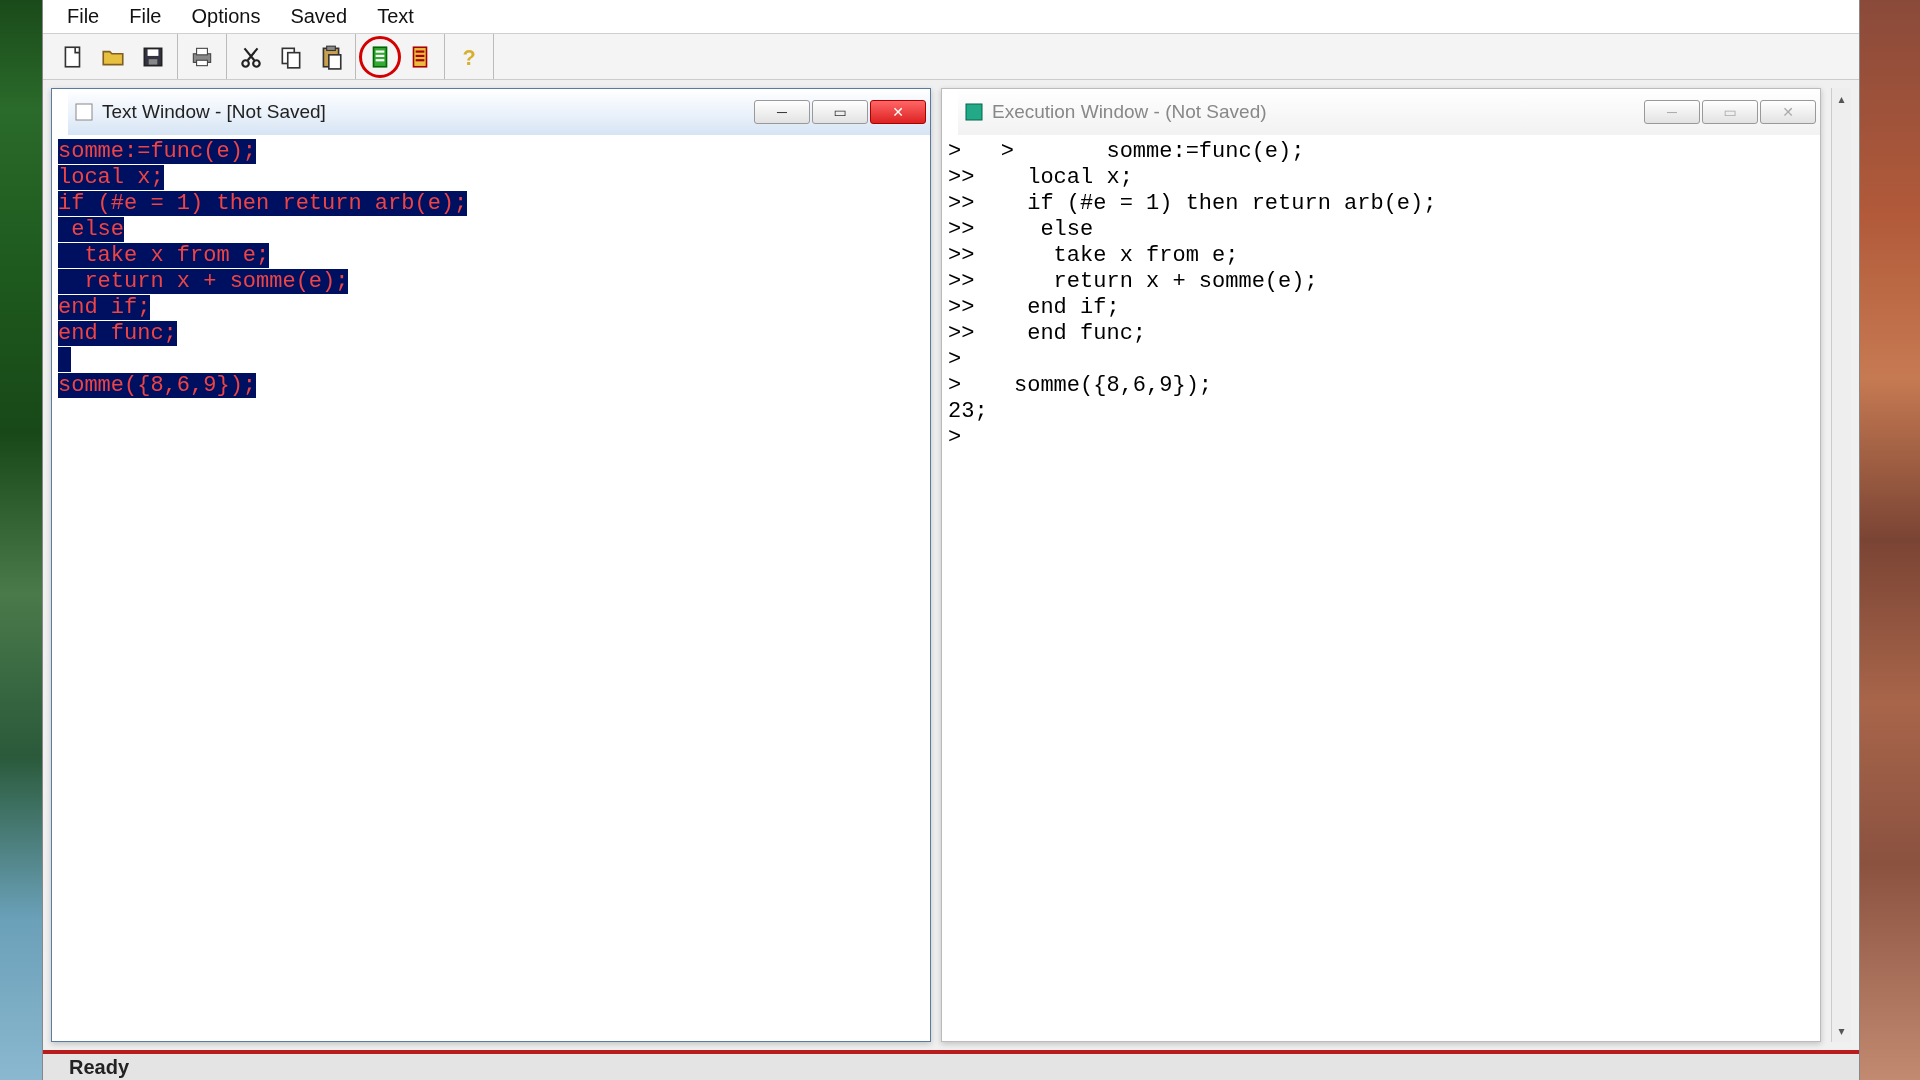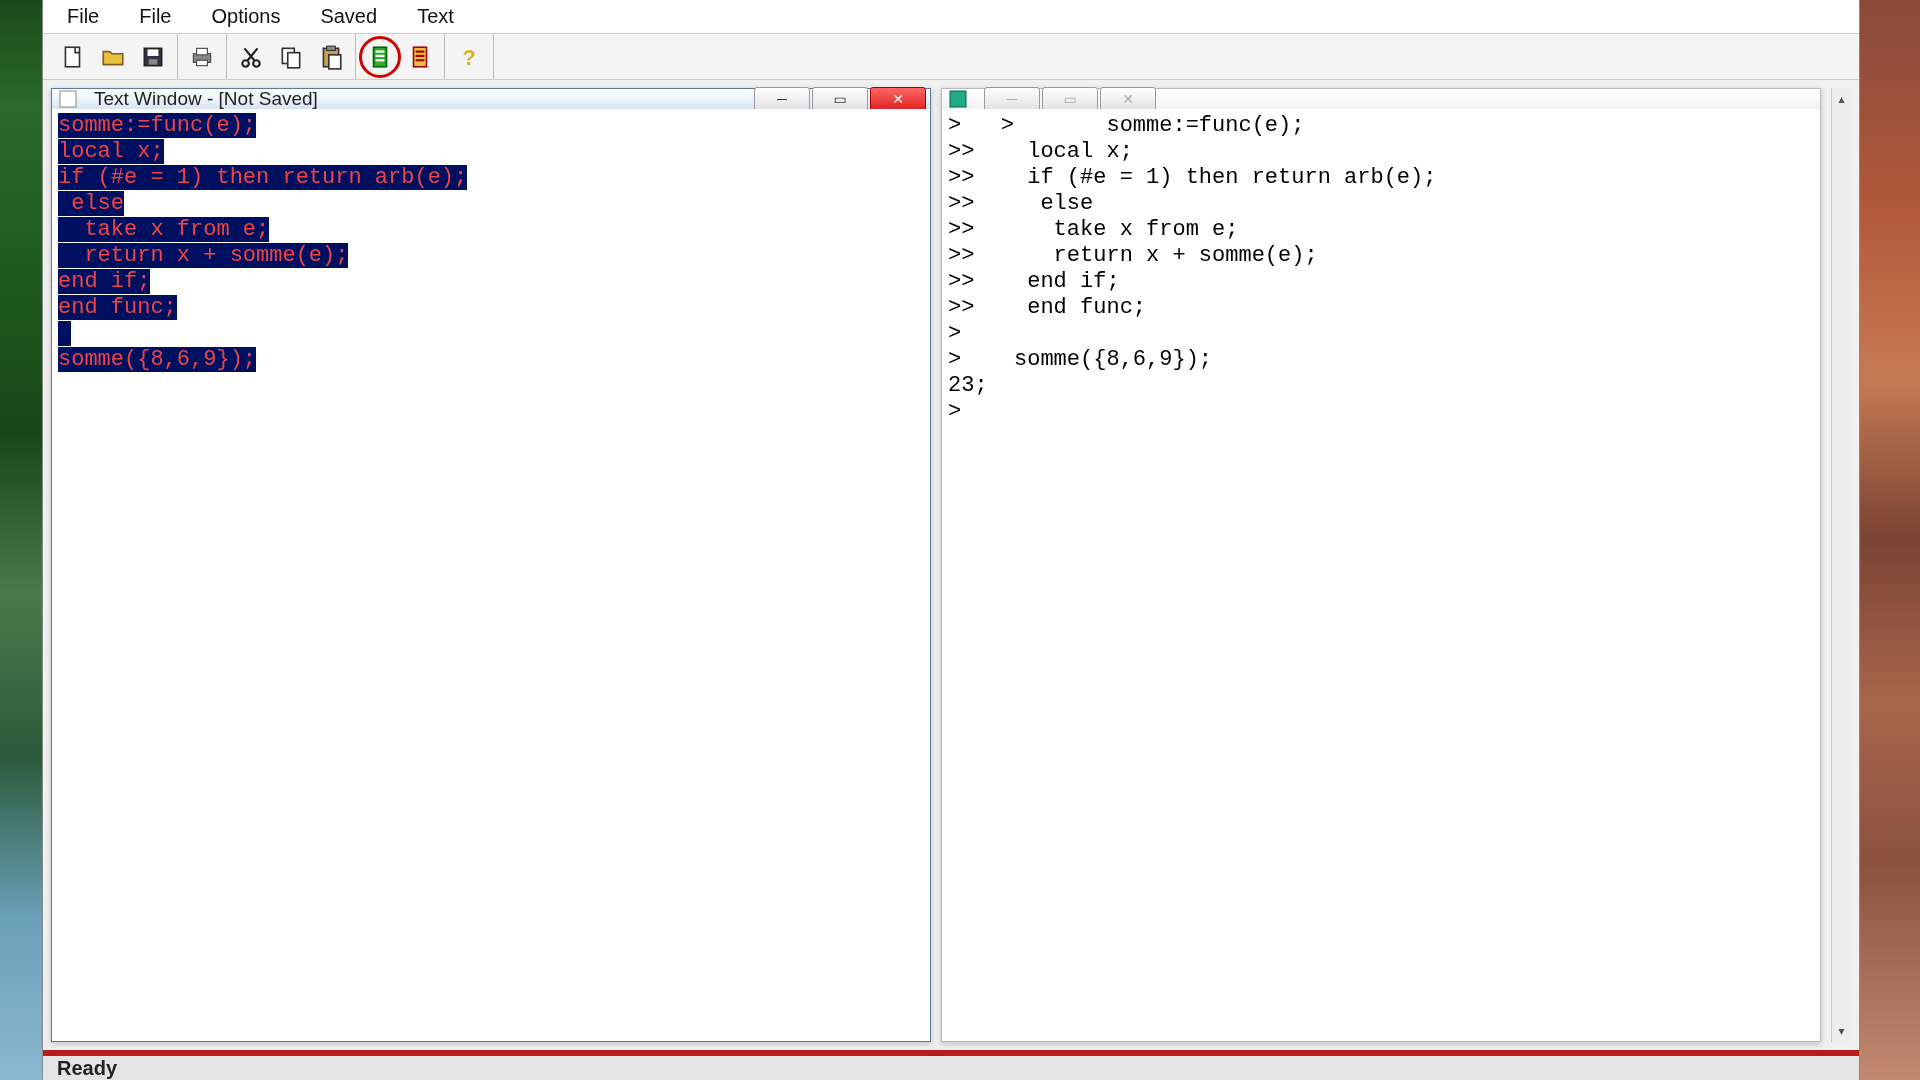--- a/index.html
+++ b/index.html
@@ -7,54 +7,54 @@
 body { background:#333; display:flex; }
 
 
 .desktop-sliver { width:60px; height:100%; background:linear-gradient(180deg,#8a4a3a 0%,#b25a3a 20%,#c67a52 35%,#7a4434 50%,#a8654a 65%,#8b5240 80%,#c28a70 100%); position:absolute; right:0; top:0; }
 .left-sliver { width:42px; height:100%; position:absolute; left:0; top:0; background:linear-gradient(180deg,#1a4a1a 0%,#2a6a2a 10%,#1e5a1e 25%,#184818 40%,#4a7a4a 55%,#2a5a3a 70%,#6aa0b8 85%,#8ab8d0 100%); }
 
 
 .app { position:absolute; left:42px; top:0; width:1818px; height:1080px; background:#f0f0f0; display:flex; flex-direction:column; border-left:1px solid #888; border-right:1px solid #888; }
 
 
-.menubar { height:34px; background:#fff; display:flex; align-items:center; padding:0 10px; gap:12px; border-bottom:1px solid #d0d0d0; }
+.menubar { height:34px; background:#fff; display:flex; align-items:center; padding:0 10px; gap:2px; border-bottom:1px solid #d0d0d0; }
 .menubar .menu-item { padding:4px 14px; font-size:20px; color:#111; cursor:default; }
 
 
 .toolbar { height:46px; background:#f4f4f4; border-bottom:1px solid #ccc; display:flex; align-items:center; padding:0 6px; gap:0; }
 .tool-group { display:flex; align-items:center; height:100%; padding:0 4px; border-right:1px solid #bbb; }
 .tool-btn { width:38px; height:38px; display:flex; align-items:center; justify-content:center; margin:0 1px; border:1px solid transparent; border-radius:2px; cursor:default; position:relative; }
 .tool-btn svg { width:26px; height:26px; }
 .tool-btn.circled { }
 .tool-btn.circled::after { content:""; position:absolute; inset:-3px; border:3px solid #d40000; border-radius:50%; pointer-events:none; }
 
 
 .workspace { flex:1; position:relative; background:#f0f0f0; display:flex; padding:8px; gap:10px; }
 .pane-scroll { width:20px; background:#eee; border-left:1px solid #ccc; display:flex; flex-direction:column; justify-content:space-between; }
 .pane-scroll .arrow { height:22px; display:flex; align-items:center; justify-content:center; color:#555; font-size:12px; }
 
 .child-win { flex:1; display:flex; flex-direction:column; border:1px solid #5a7aa0; background:#fff; box-shadow:0 2px 6px rgba(0,0,0,.2); }
 .child-win.inactive { border-color:#bbb; }
-.titlebar { height:20px; display:flex; align-items:center; padding:0 4px 0 6px; gap:16px; }
+.titlebar { height:46px; display:flex; align-items:center; padding:0 4px 0 6px; gap:8px;margin-left:16px; }
 .titlebar.active { background:linear-gradient(180deg,#fff 0%,#e8f0fa 60%,#d6e4f4 100%); }
 .titlebar.inactive { background:linear-gradient(180deg,#fff 0%,#f2f2f2 100%); }
 .title-icon { width:20px; height:20px; display:flex; align-items:center; justify-content:center; }
 .title-text { flex:1; font-size:19px; color:#222; white-space:nowrap; overflow:hidden; }
 .titlebar.inactive .title-text { color:#888; }
 .win-controls { display:flex; gap:2px; }
 .win-btn { width:56px; height:24px; border:1px solid #999; background:linear-gradient(180deg,#fff,#e2e2e2); border-radius:3px; display:flex; align-items:center; justify-content:center; font-size:14px; color:#333; }
 .win-btn.close-active { background:linear-gradient(180deg,#f66,#d22); color:#fff; border-color:#a00; }
 .win-btn.inactive { color:#aaa; }
 
 .code-area { flex:1; padding:4px 6px; font-family:"Courier New",monospace; font-size:22px; line-height:26px; color:#000; overflow:hidden; background:#fff; white-space:pre; }
 .code-area .hl { background:#001060; color:#ef4444; }
 
 
-.statusbar { height:30px; background:#e4e4e4; border-top:6px solid #b91c1c; display:flex; align-items:center; padding:0 14px; font-size:20px; font-weight:bold; color:#222; }
+.statusbar { height:30px; background:#e4e4e4; border-top:4px solid #b91c1c; display:flex; align-items:center; padding:0 26px; font-size:20px; font-weight:bold; color:#222; }
 </style>
 </head>
 <body>
 
 <div class="left-sliver"></div>
 
 <div class="app">
 
   <div class="menubar">
     <div class="menu-item">File</div>
@@ -162,20 +162,21 @@
       <div class="code-area" id="left-code"><div><span class="hl">somme:=func(e);</span></div><div><span class="hl">local x;</span></div><div><span class="hl">if (#e = 1) then return arb(e);</span></div><div><span class="hl"> else</span></div><div><span class="hl">  take x from e;</span></div><div><span class="hl">  return x + somme(e);</span></div><div><span class="hl">end if;</span></div><div><span class="hl">end func;</span></div><div><span class="hl"> </span></div><div><span class="hl">somme({8,6,9});</span></div></div>
     </div>
 
     <div class="child-win inactive">
       <div class="titlebar inactive">
         <span class="title-icon">
           <svg viewBox="0 0 20 20">
               <rect x="2" y="2" width="16" height="16" fill="#2a8" stroke="#064"></rect>
             </svg>
         </span>
+        <span class="title-text">Execution Window - (Not Saved)</span>
         <div class="win-controls">
           <div class="win-btn inactive">─</div>
           <div class="win-btn inactive">▭</div>
           <div class="win-btn inactive">✕</div>
         </div>
       </div>
       <div class="code-area" id="right-code"><div>&gt;   &gt;       somme:=func(e);</div><div>&gt;&gt;    local x;</div><div>&gt;&gt;    if (#e = 1) then return arb(e);</div><div>&gt;&gt;     else</div><div>&gt;&gt;      take x from e;</div><div>&gt;&gt;      return x + somme(e);</div><div>&gt;&gt;    end if;</div><div>&gt;&gt;    end func;</div><div>&gt;</div><div>&gt;    somme({8,6,9});</div><div>23;</div><div>&gt;</div></div>
     </div>
 
     <div class="pane-scroll">

